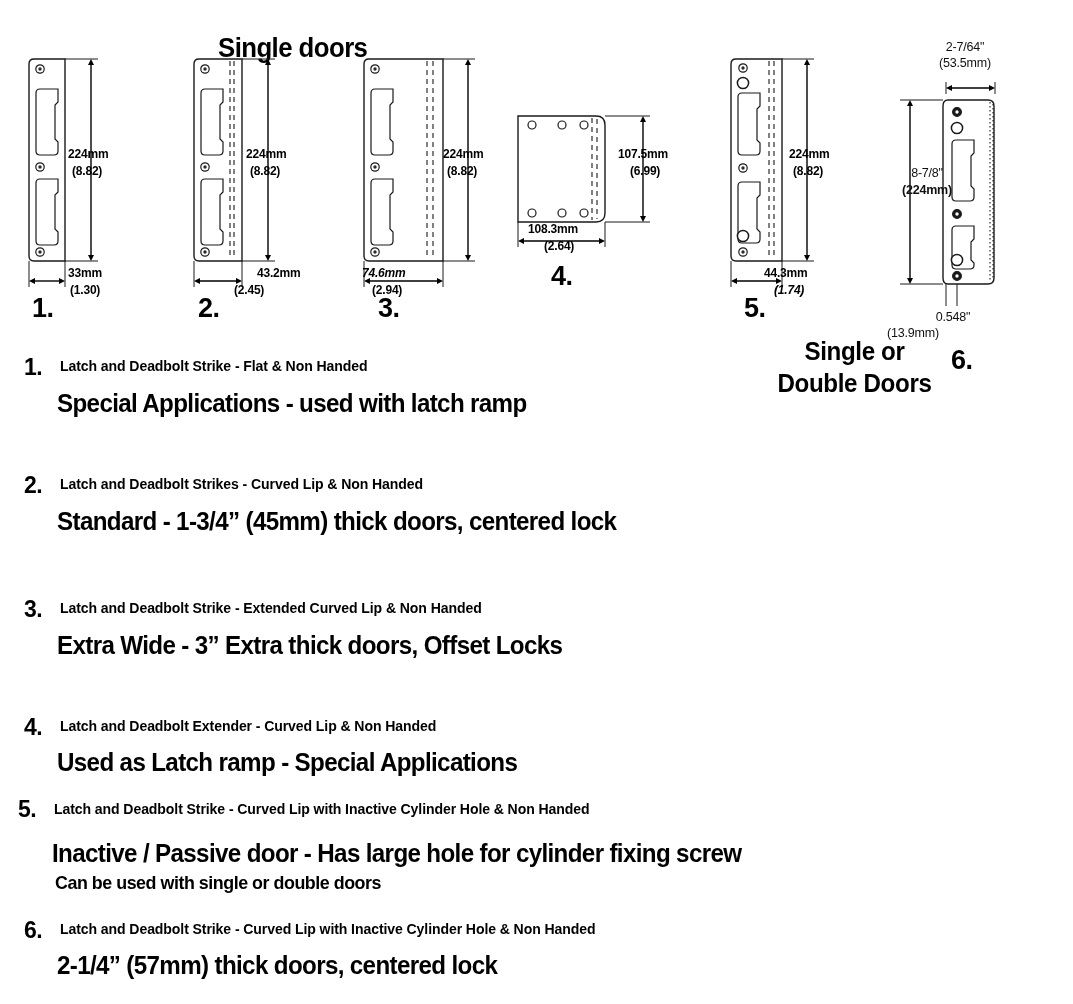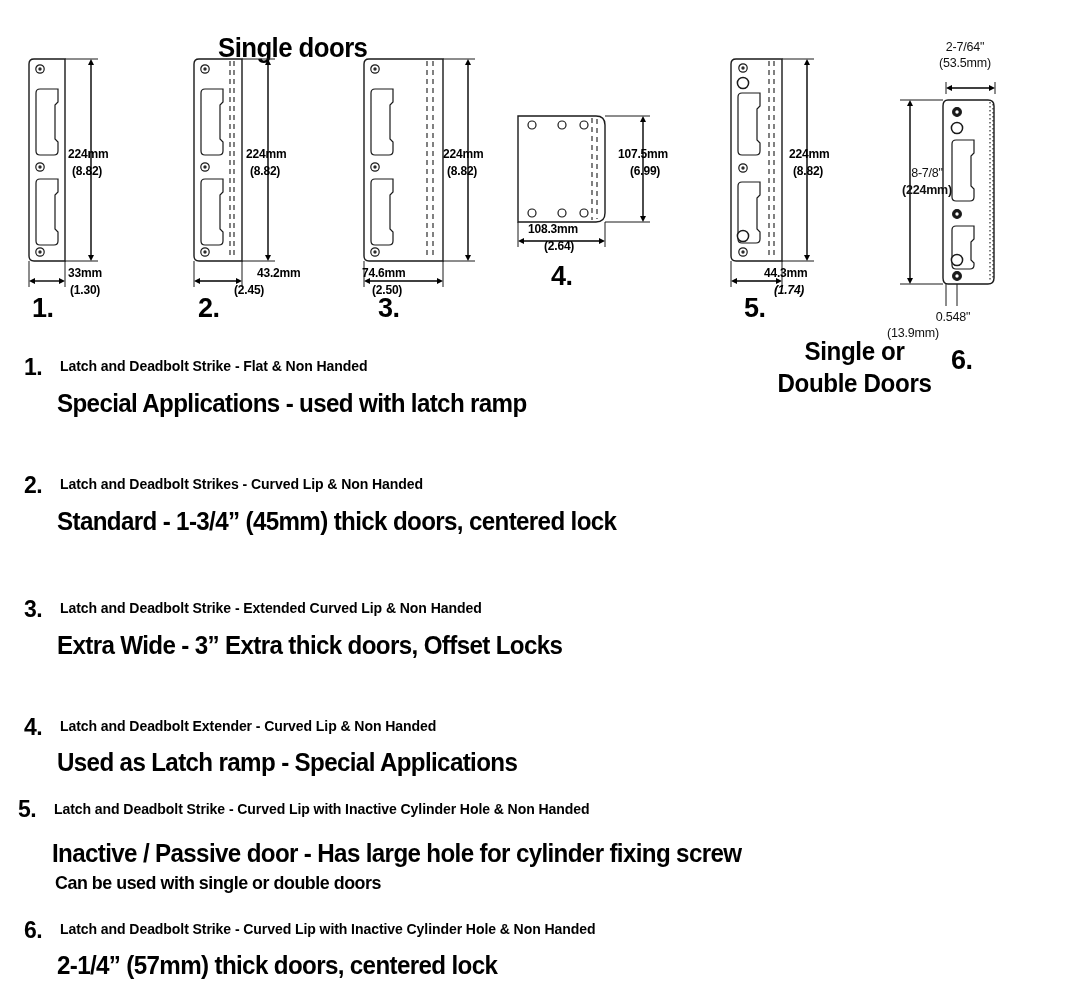--- a/index.html
+++ b/index.html
@@ -185,22 +185,22 @@
     <path d="M113,4 l-3,6 l6,0 Z" fill="#000"></path>
     <path d="M113,206 l-3,-6 l6,0 Z" fill="#000"></path>
     <line class="ln-thin" x1="9" y1="206" x2="9" y2="232"></line>
     <line class="ln-thin" x1="88" y1="206" x2="88" y2="232"></line>
     <line class="dimline" x1="11" y1="226" x2="86" y2="226"></line>
     <path d="M9,226 l6,-3 l0,6 Z" fill="#000"></path>
     <path d="M88,226 l-6,-3 l0,6 Z" fill="#000"></path>
   </svg>
   <div class="dim" style="left:443px;top:147px;">224mm</div>
   <div class="dim" style="left:447px;top:164px;">(8.82)</div>
-  <div class="dim" style="left:362px;top:266px;">74.6mm</div>
-  <div class="dim" style="left:372px;top:283px;">(2.50)</div>
+  <div class="dim" style="left:362px;top:266px;font-style:italic;">74.6mm</div>
+  <div class="dim" style="left:372px;top:283px;">(2.94)</div>
   <div class="fig-num" style="left:378px;top:293px;">3.</div>
 
   <svg style="left:510px;top:105px;" width="180" height="140" viewBox="0 0 180 140">
     <path class="plate" d="M8,11 L86,11 Q95,11 95,20 L95,108 Q95,117 86,117 L8,117 Z"></path>
     <line class="ln-dash" x1="82" y1="13" x2="82" y2="115"></line>
     <line class="ln-dash" x1="87" y1="14" x2="87" y2="114"></line>
     <circle class="screw-o" cx="22" cy="20" r="4"></circle>
     <circle class="screw-o" cx="52" cy="20" r="4"></circle>
     <circle class="screw-o" cx="74" cy="20" r="4"></circle>
     <circle class="screw-o" cx="22" cy="108" r="4"></circle>

